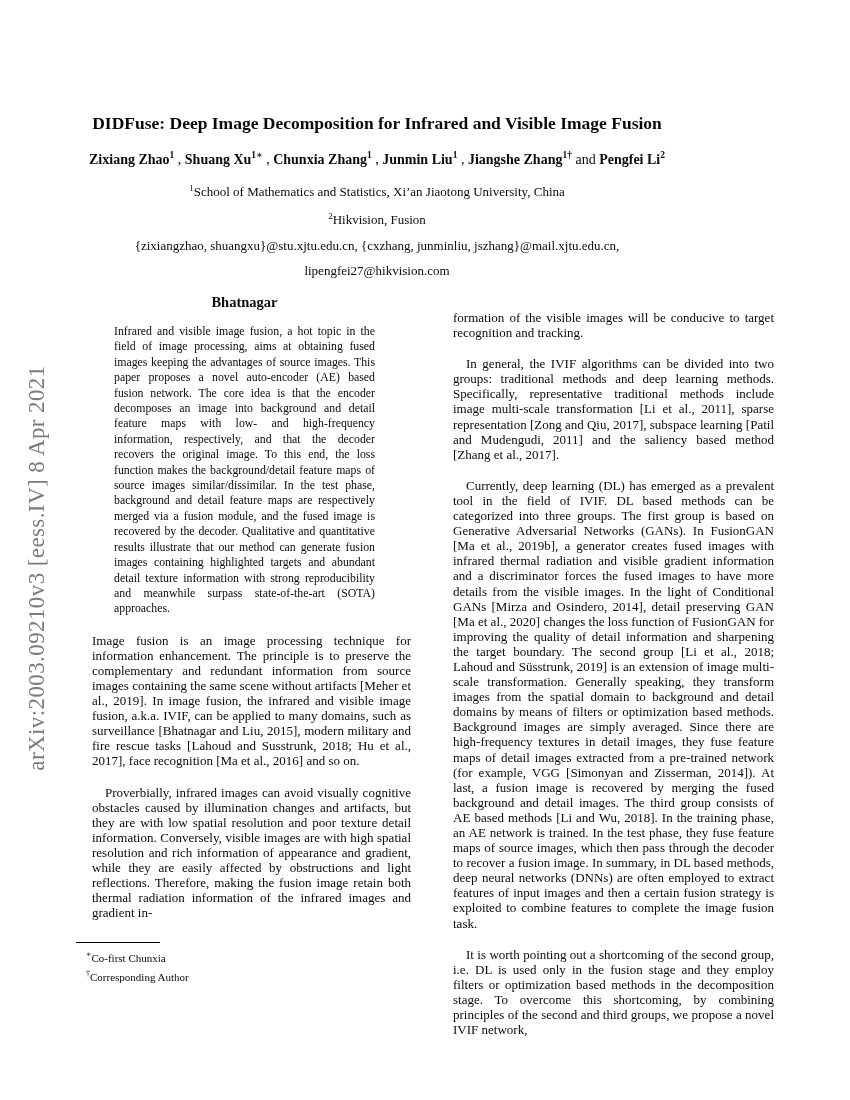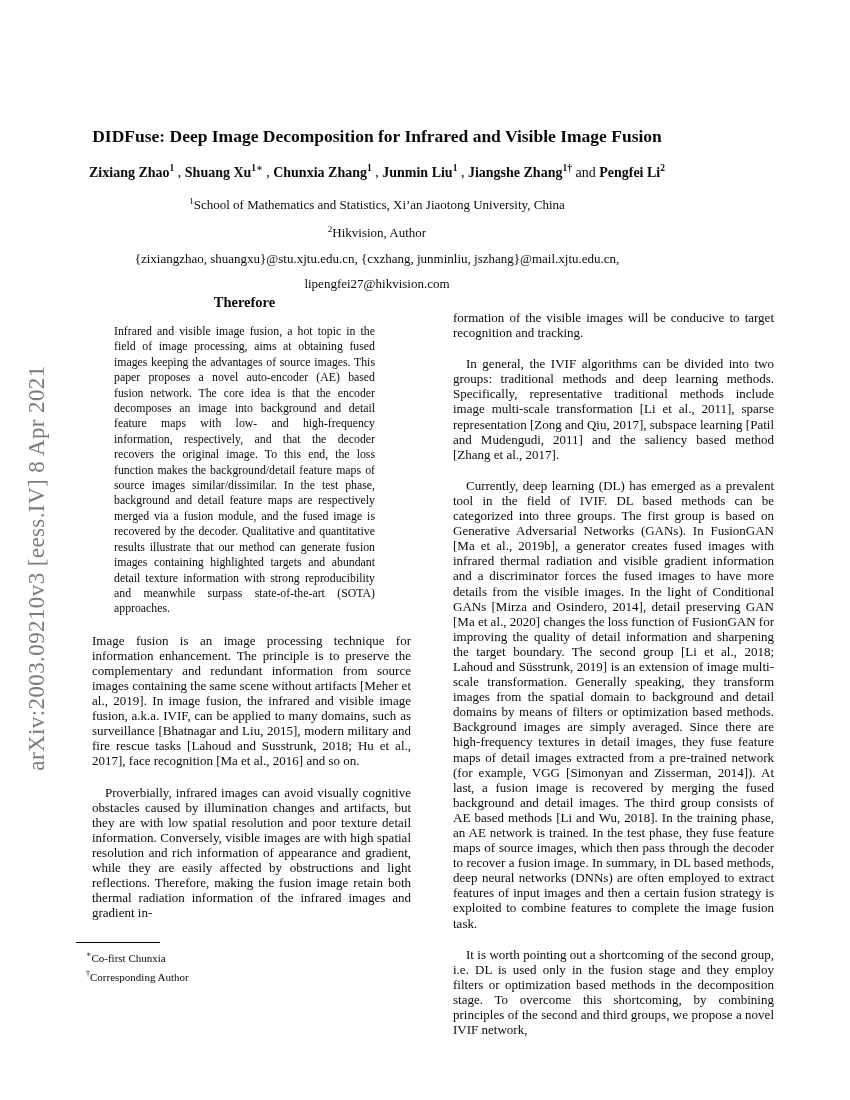--- a/index.html
+++ b/index.html
@@ -24,21 +24,21 @@
     transform-origin: center center;
     white-space: nowrap;
     font-size: 23px;
     color: #7b7b7b;
     letter-spacing: 0.4px;
   }
 
   
   .header {
     position: absolute;
-    top: 125px;
+    top: 112px;
     left: 0;
     width: 754px;
     text-align: center;
   }
   .title {
     font-size: 17.5px;
     font-weight: bold;
     margin: 0 62px;
     line-height: 22px;
   }
@@ -127,29 +127,29 @@
 
   <div class="watermark">arXiv:2003.09210v3  [eess.IV]  8 Apr 2021</div>
 
   <div class="header">
     <h1 class="title">DIDFuse: Deep Image Decomposition for Infrared and Visible Image Fusion</h1>
 
     <p class="authors"><span><span>Zixiang Zhao</span><sup>1</sup></span><span class="sep"> ,  </span><span><span>Shuang Xu</span><sup>1∗</sup></span><span class="sep"> ,  </span><span><span>Chunxia Zhang</span><sup>1</sup></span><span class="sep"> ,  </span><span><span>Junmin Liu</span><sup>1</sup></span><span class="sep"> ,  </span><span><span>Jiangshe Zhang</span><sup>1†</sup></span><span class="sep">  and  </span><span><span>Pengfei Li</span><sup>2</sup></span></p>
 
     <div class="affiliations">
       <p class="affil-line"><sup>1</sup><span>School of Mathematics and Statistics, Xi’an Jiaotong University, China</span></p>
-      <p class="affil-line"><sup>2</sup><span>Hikvision, Author</span></p>
+      <p class="affil-line"><sup>2</sup><span>Hikvision, Fusion</span></p>
       <p class="email-line">{zixiangzhao, shuangxu}@stu.xjtu.edu.cn, {cxzhang, junminliu, jszhang}@mail.xjtu.edu.cn,</p>
       <p class="email-line">lipengfei27@hikvision.com</p>
     </div>
   </div>
 
   <div class="col col-left">
     <div class="abstract-block">
-      <h2 class="abstract-heading">Therefore</h2>
+      <h2 class="abstract-heading">Bhatnagar</h2>
       <p class="abstract-text">Infrared and visible image fusion, a hot topic in the field of image processing, aims at obtaining fused images keeping the advantages of source images. This paper proposes a novel auto-encoder (AE) based fusion network. The core idea is that the encoder decomposes an image into background and detail feature maps with low- and high-frequency information, respectively, and that the decoder recovers the original image. To this end, the loss function makes the background/detail feature maps of source images similar/dissimilar. In the test phase, background and detail feature maps are respectively merged via a fusion module, and the fused image is recovered by the decoder. Qualitative and quantitative results illustrate that our method can generate fusion images containing highlighted targets and abundant detail texture information with strong reproducibility and meanwhile surpass state-of-the-art (SOTA) approaches.</p>
     </div>
 
 
     <p class="body-par">Image fusion is an image processing technique for information enhancement. The principle is to preserve the complementary and redundant information from source images containing the same scene without artifacts [Meher et al., 2019]. In image fusion, the infrared and visible image fusion, a.k.a. IVIF, can be applied to many domains, such as surveillance [Bhatnagar and Liu, 2015], modern military and fire rescue tasks [Lahoud and Susstrunk, 2018; Hu et al., 2017], face recognition [Ma et al., 2016] and so on.</p>
     <p class="body-par indent">Proverbially, infrared images can avoid visually cognitive obstacles caused by illumination changes and artifacts, but they are with low spatial resolution and poor texture detail information. Conversely, visible images are with high spatial resolution and rich information of appearance and gradient, while they are easily affected by obstructions and light reflections. Therefore, making the fusion image retain both thermal radiation information of the infrared images and gradient in-</p>
   </div>
 
   <div class="col col-right">
     <p class="body-par">formation of the visible images will be conducive to target recognition and tracking.</p>

